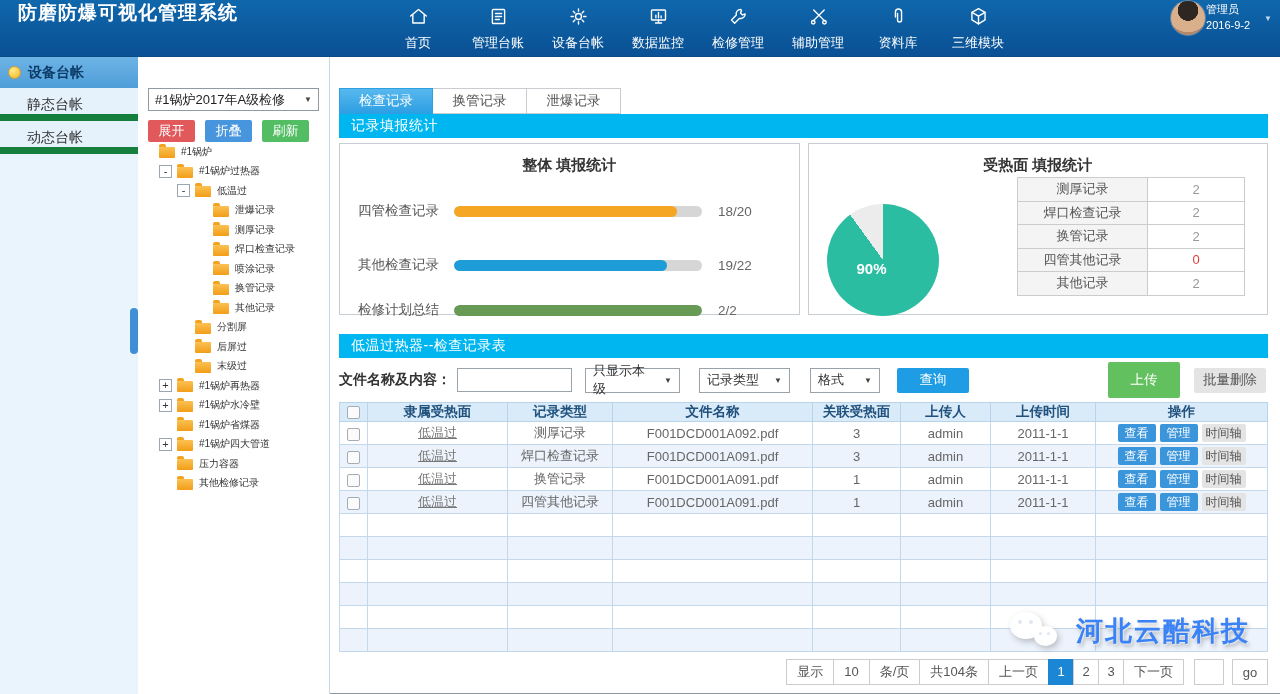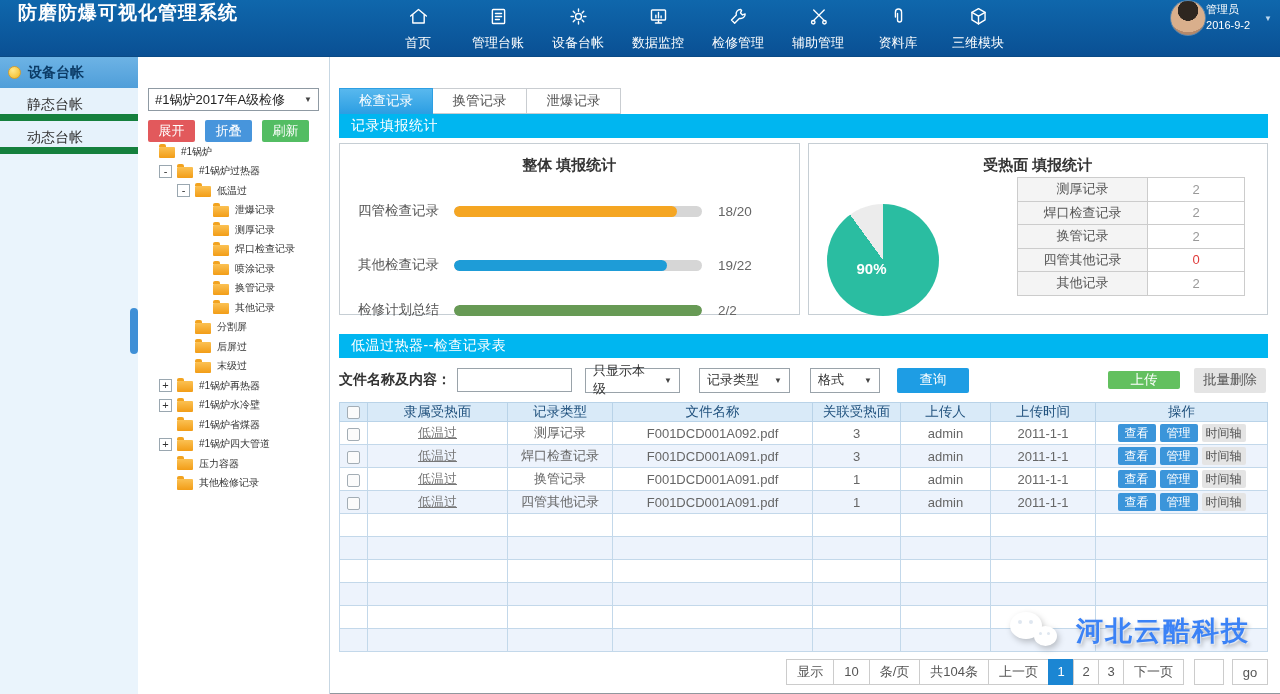--- a/index.html
+++ b/index.html
@@ -65,25 +65,25 @@
   .stable td.v.red{color:#e03a3a}
 
   .section2{margin-top:19px}
   .filterrow{display:flex;align-items:center;margin-top:9px;height:26px}
   .flabel{font-size:14px;font-weight:bold;color:#333}
   .finput{width:115px;height:24px;border:1px solid #9aa3aa;margin-left:6px;padding:0 4px;font-size:13px}
   .fsel{display:flex;align-items:center;justify-content:space-between;height:25px;border:1px solid #9aa3aa;background:#fff;font-size:13px;color:#333;padding:0 7px;cursor:pointer}
   .fsel .car{font-size:8px;color:#444;margin-left:8px}
   .w1{width:95px;margin-left:13px}.w2{width:91px;margin-left:19px}.w3{width:70px;margin-left:20px}
   .btn-search{width:72px;height:25px;background:#1e9de4;color:#fff;border:none;border-radius:2px;font-size:13.5px;margin-left:17px;cursor:pointer;font-family:inherit}
-  .btn-upload{width:72px;height:18px;background:#63c05f;color:#fff;border:none;border-radius:2px;font-size:13.5px;margin-left:auto;cursor:pointer;font-family:inherit}
+  .btn-upload{width:72px;height:36px;background:#63c05f;color:#fff;border:none;border-radius:2px;font-size:13.5px;margin-left:auto;cursor:pointer;font-family:inherit}
   .btn-bdel{width:72px;height:25px;background:#e4e4e4;color:#555;border:none;border-radius:2px;font-size:13.5px;margin-left:14px;margin-right:2px;cursor:pointer;font-family:inherit}
 
   table.rec{width:100%;border-collapse:collapse;margin-top:9px;font-size:13px;table-layout:fixed}
-  table.rec th{background:#d9eaf8;color:#21527e;font-size:13.5px;height:17px;border:1px solid #b9d3e8;font-weight:normal}
+  table.rec th{background:#d9eaf8;color:#21527e;font-size:13.5px;height:17px;border:1px solid #b9d3e8;font-weight:bold}
   table.rec td{border:1px solid #c3d8ea;height:23px;text-align:center;color:#666}
   table.rec tr.alt td{background:#edf3fc}
   .cb{display:inline-block;width:13px;height:13px;border:1px solid #a3adb5;background:#fbfbfb;border-radius:2px;vertical-align:middle;cursor:pointer}
   .surf{color:#777;text-decoration:underline;cursor:pointer}
   .file{color:#444}
   .abtn{display:inline-block;min-width:38px;height:18px;line-height:18px;padding:0 4px;border:none;border-radius:2px;font-size:12px;color:#fff;background:#3b95da;cursor:pointer;font-family:inherit}
   .abtn.gray{background:#e4e4e4;color:#555}
   .ops .abtn{margin:0 2px}
 
   .pager{display:flex;justify-content:flex-end;align-items:center;margin-top:7px;font-size:13px;color:#555}

